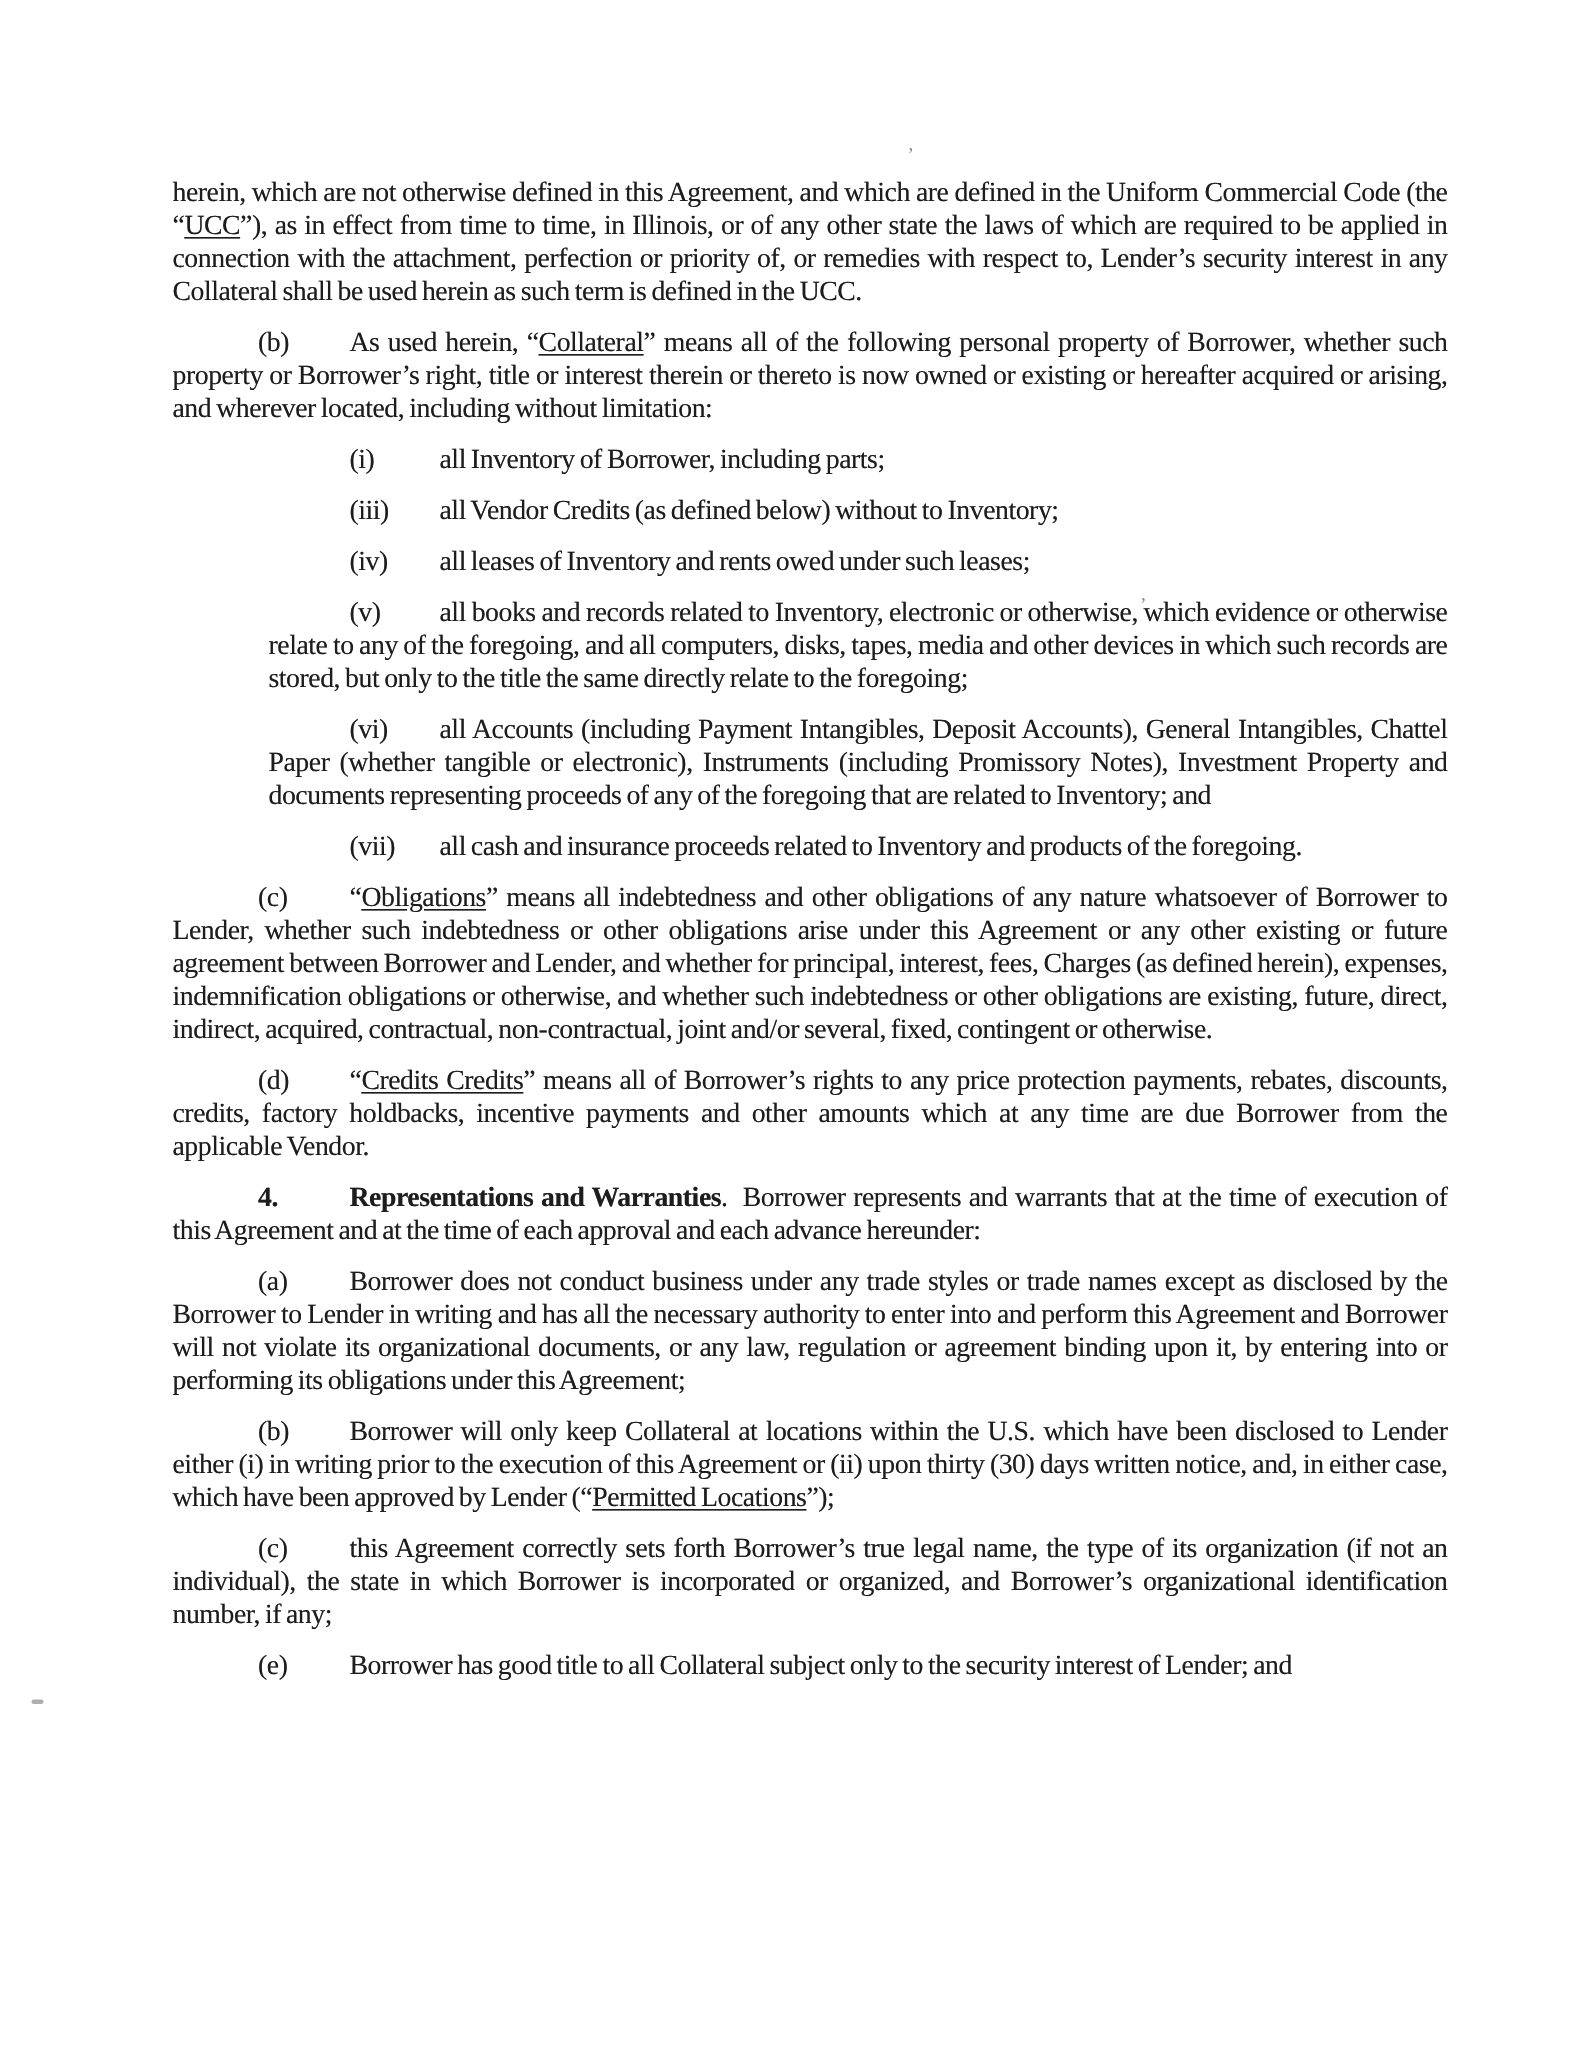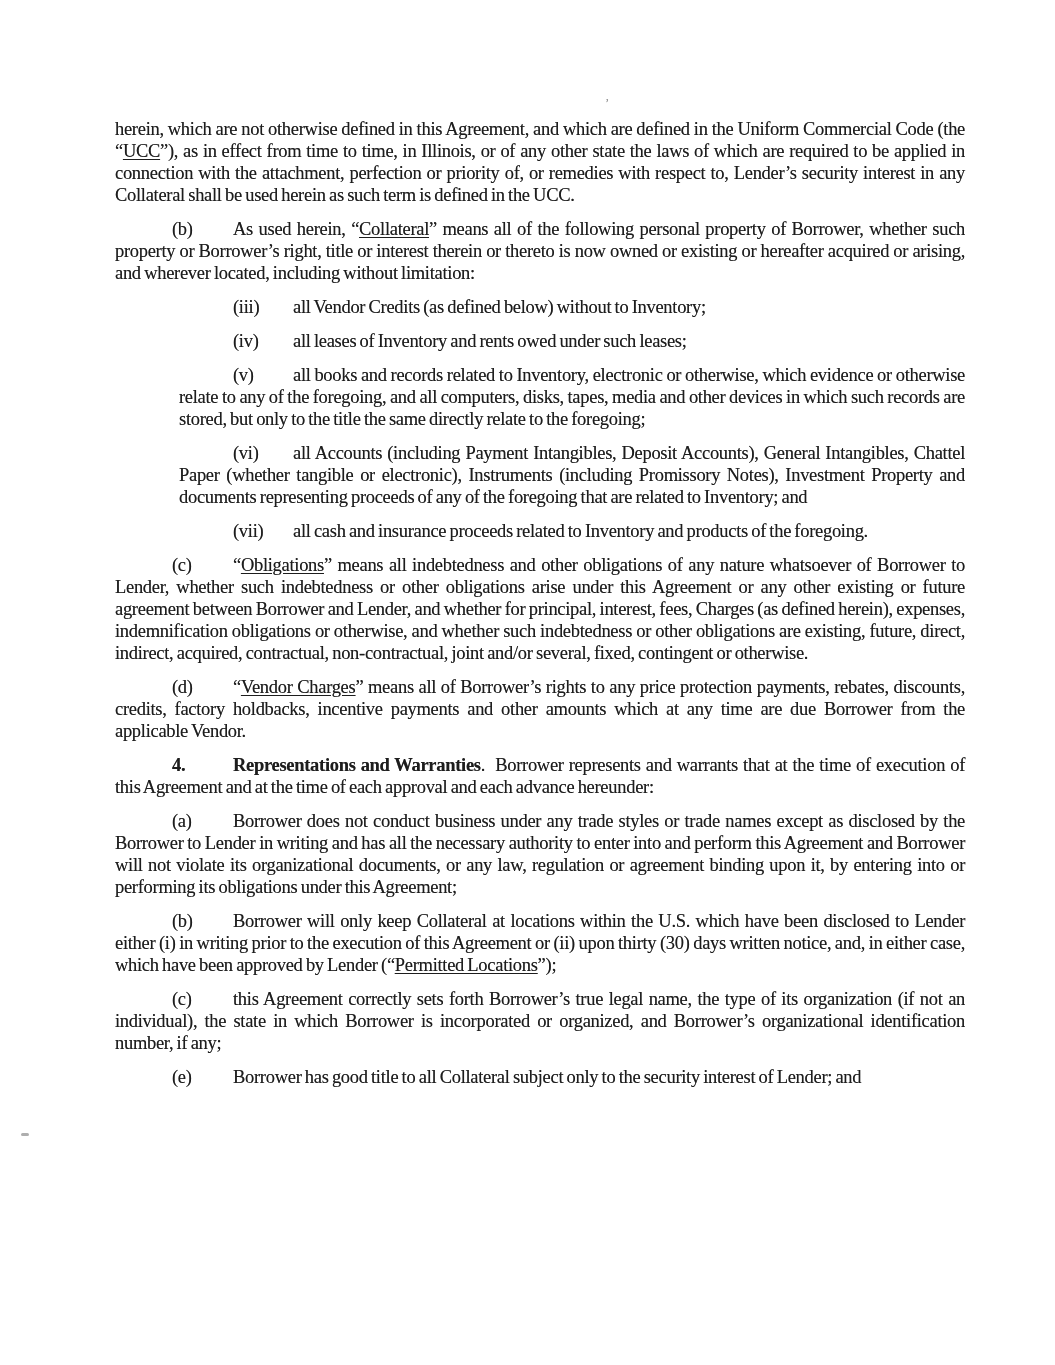--- a/index.html
+++ b/index.html
@@ -46,27 +46,28 @@
     opacity:0.8;
   }
 </style>
 </head>
 <body>
 
 <div class="page">
   <div class="content">
       <p class="main"><span class="">herein, which are not otherwise defined in this Agreement, and which are defined in the Uniform Commercial Code (the “</span><span class="u ">UCC</span><span class="">”), as in effect from time to time, in Illinois, or of any other state the laws of which are required to be applied in connection with the attachment, perfection or priority of, or remedies with respect to, Lender’s security interest in any Collateral shall be used herein as such term is defined in the UCC.</span></p>
       <p class="main"><span class="ind ind-main">(b)</span><span class="">As used herein, “</span><span class="u ">Collateral</span><span class="">” means all of the following personal property of Borrower, whether such property or Borrower’s right, title or interest therein or thereto is now owned or existing or hereafter acquired or arising, and wherever located, including without limitation:</span></p>
+      <p class="sub"><span class="ind ind-sub">(i)</span><span class="">all Inventory of Borrower, including parts;</span></p>
       <p class="sub"><span class="ind ind-sub">(iii)</span><span class="">all Vendor Credits (as defined below) without to Inventory;</span></p>
       <p class="sub"><span class="ind ind-sub">(iv)</span><span class="">all leases of Inventory and rents owed under such leases;</span></p>
       <p class="sub"><span class="ind ind-sub">(v)</span><span class="">all books and records related to Inventory, electronic or otherwise, which evidence or otherwise relate to any of the foregoing, and all computers, disks, tapes, media and other devices in which such records are stored, but only to the title the same directly relate to the foregoing;</span></p>
       <p class="sub"><span class="ind ind-sub">(vi)</span><span class="">all Accounts (including Payment Intangibles, Deposit Accounts), General Intangibles, Chattel Paper (whether tangible or electronic), Instruments (including Promissory Notes), Investment Property and documents representing proceeds of any of the foregoing that are related to Inventory; and</span></p>
       <p class="sub"><span class="ind ind-sub">(vii)</span><span class="">all cash and insurance proceeds related to Inventory and products of the foregoing.</span></p>
       <p class="main"><span class="ind ind-main">(c)</span><span class="">“</span><span class="u ">Obligations</span><span class="">” means all indebtedness and other obligations of any nature whatsoever of Borrower to Lender, whether such indebtedness or other obligations arise under this Agreement or any other existing or future agreement between Borrower and Lender, and whether for principal, interest, fees, Charges (as defined herein), expenses, indemnification obligations or otherwise, and whether such indebtedness or other obligations are existing, future, direct, indirect, acquired, contractual, non-contractual, joint and/or several, fixed, contingent or otherwise.</span></p>
-      <p class="main"><span class="ind ind-main">(d)</span><span class="">“</span><span class="u ">Vendor Charges</span><span class="">” means all of Borrower’s rights to any price protection payments, rebates, discounts, credits, factory holdbacks, incentive payments and other amounts which at any time are due Borrower from the applicable Vendor.</span></p>
+      <p class="main"><span class="ind ind-main">(d)</span><span class="">“</span><span class="u ">Credits Credits</span><span class="">” means all of Borrower’s rights to any price protection payments, rebates, discounts, credits, factory holdbacks, incentive payments and other amounts which at any time are due Borrower from the applicable Vendor.</span></p>
       <p class="main"><span class="ind ind-main b">4.</span><span class="b">Representations and Warranties</span><span class="">.&nbsp; Borrower represents and warrants that at the time of execution of this Agreement and at the time of each approval and each advance hereunder:</span></p>
       <p class="main"><span class="ind ind-main">(a)</span><span class="">Borrower does not conduct business under any trade styles or trade names except as disclosed by the Borrower to Lender in writing and has all the necessary authority to enter into and perform this Agreement and Borrower will not violate its organizational documents, or any law, regulation or agreement binding upon it, by entering into or performing its obligations under this Agreement;</span></p>
       <p class="main"><span class="ind ind-main">(b)</span><span class="">Borrower will only keep Collateral at locations within the U.S. which have been disclosed to Lender either (i) in writing prior to the execution of this Agreement or (ii) upon thirty (30) days written notice, and, in either case, which have been approved by Lender (“</span><span class="u ">Permitted Locations</span><span class="">”);</span></p>
       <p class="main"><span class="ind ind-main">(c)</span><span class="">this Agreement correctly sets forth Borrower’s true legal name, the type of its organization (if not an individual), the state in which Borrower is incorporated or organized, and Borrower’s organizational identification number, if any;</span></p>
       <p class="main"><span class="ind ind-main">(e)</span><span class="">Borrower has good title to all Collateral subject only to the security interest of Lender; and</span></p>
     </div>
 <span class="artifact" style="left: 605px; top: 96px;">’</span>
     <span class="artifact" style="left: 760px; top: 396px;">’</span>
     <span class="artifact-dash" style="left: 21px; top: 1133px;"></span>
   </div>

